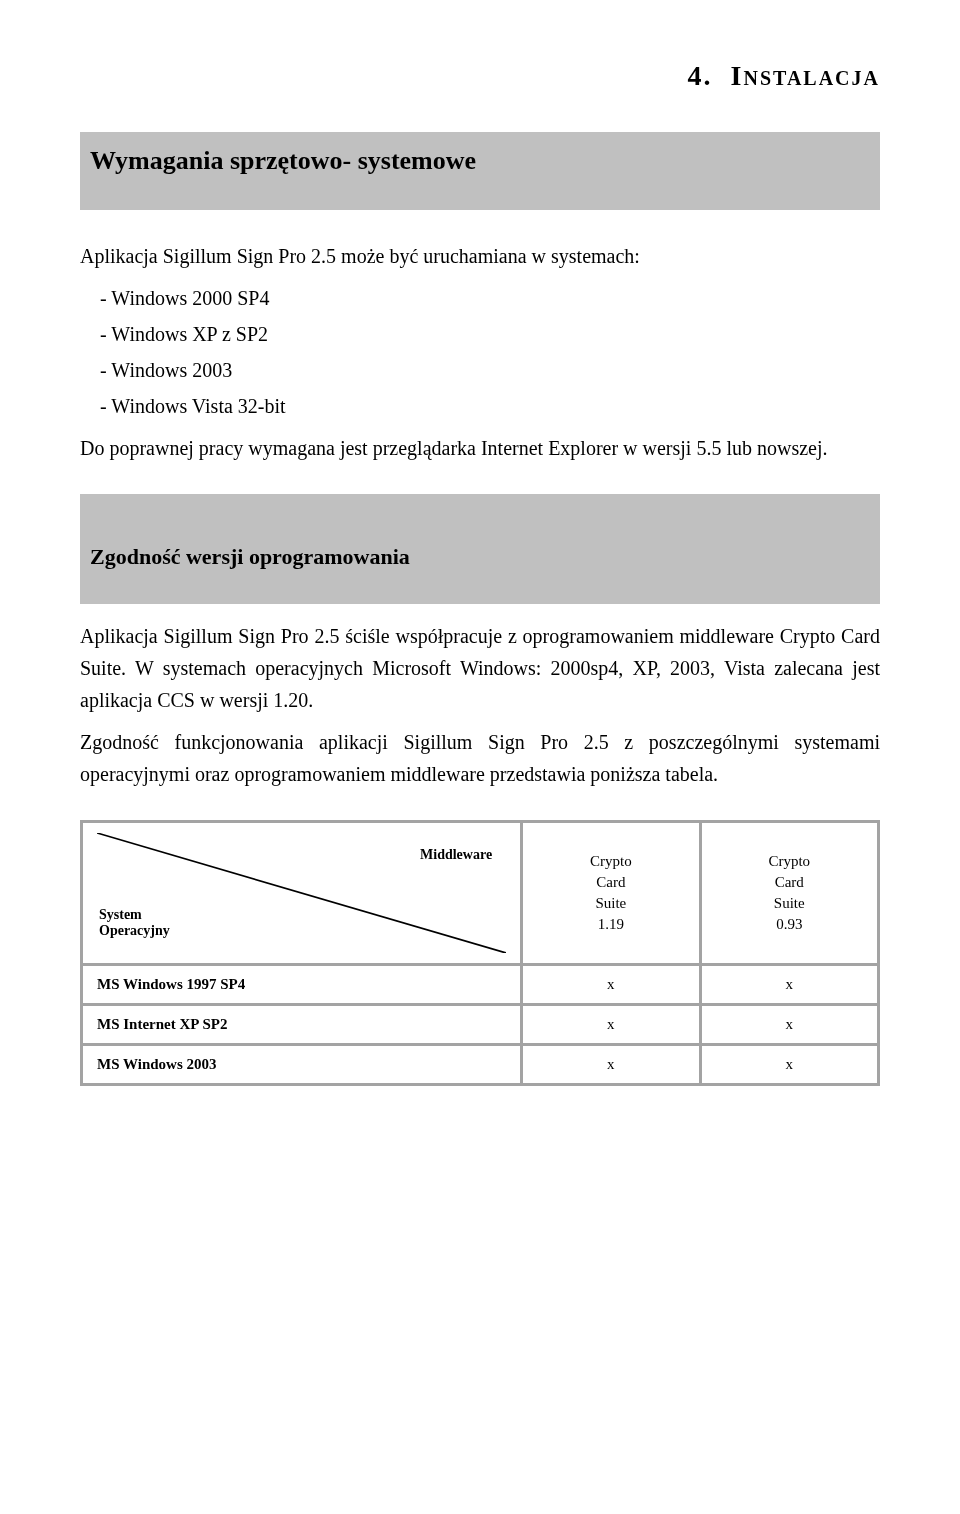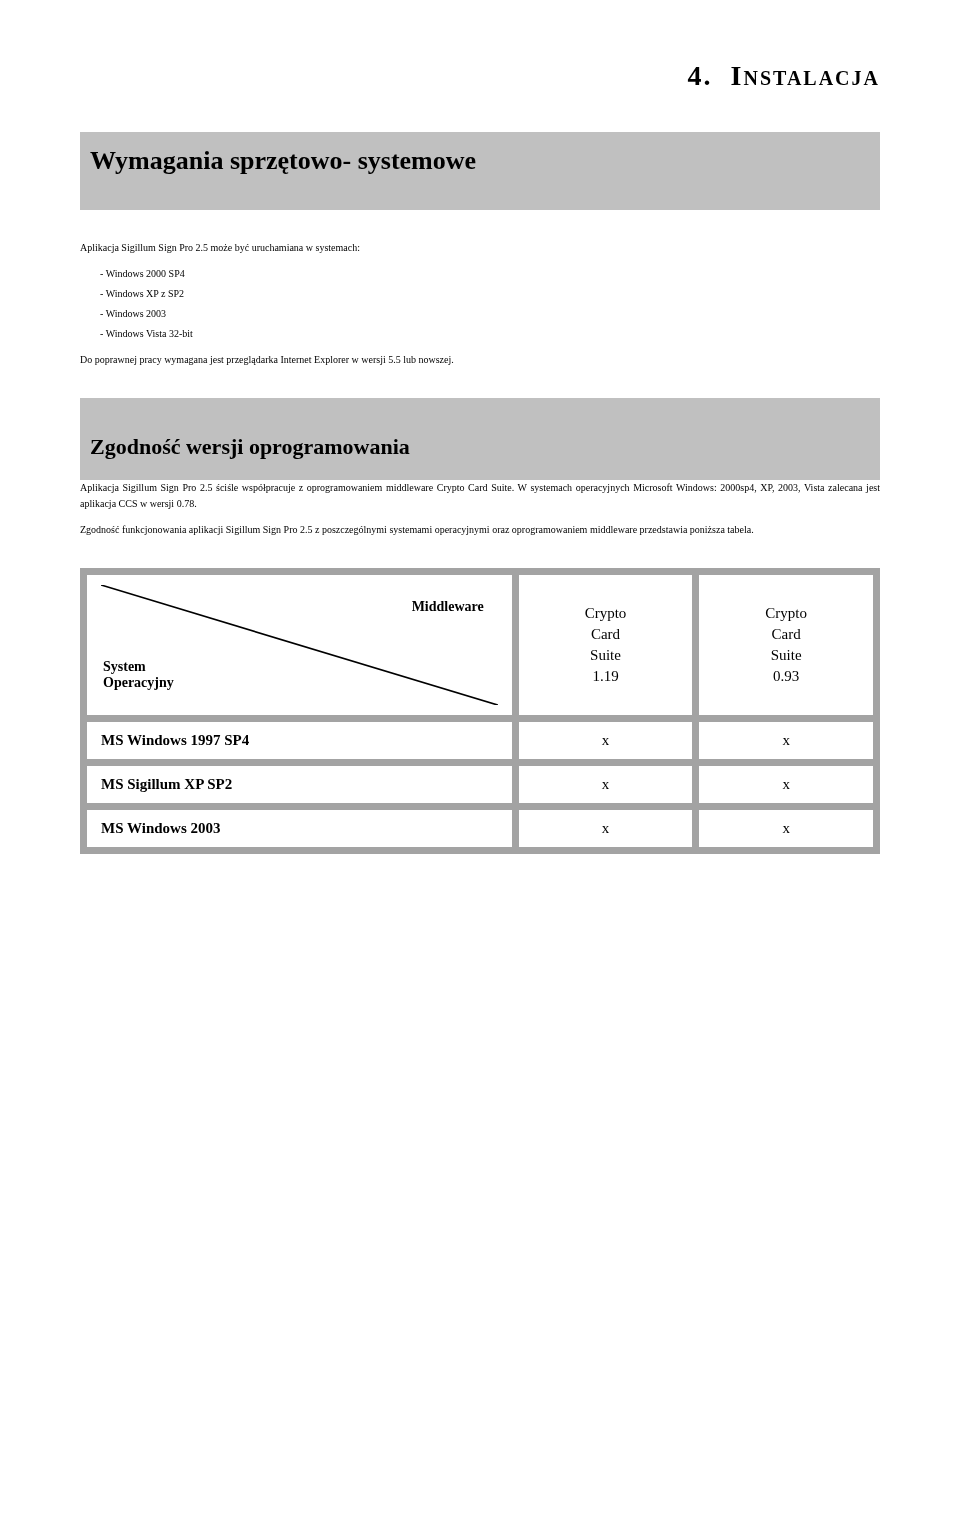--- a/index.html
+++ b/index.html
@@ -37,47 +37,48 @@
       padding: 8px 0;
     }
 
     .section-heading-bar {
       background-color: #c0c0c0;
       padding: 6px 10px;
       margin-bottom: 30px;
     }
 
     p {
-      font-size: 10px;
+      font-size: 20px;
       line-height: 1.6;
       margin-bottom: 10px;
       text-align: justify;
     }
 
     .subsection-heading {
       font-size: 22px;
       font-weight: bold;
       margin-top: 30px;
       margin-bottom: 14px;
     }
 
     .subsection-heading-bar {
       background-color: #c0c0c0;
-      padding: 6px 10px;
+      padding: 20px 10px;
+      margin-bottom: 16px;
     }
 
     .compatibility-table {
       width: 100%;
       border-collapse: collapse;
       margin-top: 30px;
       font-size: 15px;
     }
 
     .compatibility-table td, .compatibility-table th {
-      border: 7px solid #a3a3a3;
+      border: 3px solid #a3a3a3;
       padding: 10px 14px;
       text-align: center;
       vertical-align: middle;
     }
 
     .compatibility-table .os-col {
       text-align: left;
       font-weight: bold;
       font-size: 15px;
     }
@@ -159,21 +160,21 @@
   <p>- Windows 2003</p>
   <p>- Windows Vista 32-bit</p>
 </div>
 
 <p>Do poprawnej pracy wymagana jest przeglądarka Internet Explorer w wersji 5.5 lub nowszej.</p>
 
 <div class="subsection-heading-bar" style="margin-top:30px;">
   <div class="subsection-heading">Zgodność wersji oprogramowania</div>
 </div>
 
-<p>Aplikacja Sigillum Sign Pro 2.5 ściśle współpracuje z oprogramowaniem middleware Crypto Card Suite. W systemach operacyjnych Microsoft Windows: 2000sp4, XP, 2003, Vista zalecana jest aplikacja CCS w wersji 0.78.</p>
+<p>Aplikacja Sigillum Sign Pro 2.5 ściśle współpracuje z oprogramowaniem middleware Crypto Card Suite. W systemach operacyjnych Microsoft Windows: 2000sp4, XP, 2003, Vista zalecana jest aplikacja CCS w wersji 1.20.</p>
 <p>Zgodność funkcjonowania aplikacji Sigillum Sign Pro 2.5 z poszczególnymi systemami operacyjnymi oraz oprogramowaniem middleware przedstawia poniższa tabela.</p>
 
 <table class="compatibility-table">
   <thead>
     <tr>
 
       <td class="header-cell-diagonal">
         <div class="diagonal-container">
           <svg class="diagonal-line" viewBox="0 0 200 120" preserveAspectRatio="none">
             <line x1="0" y1="0" x2="200" y2="120" stroke="#000" stroke-width="1.5"></line>
@@ -201,21 +202,21 @@
       </td>
     </tr>
   </thead>
   <tbody id="table-body">
   <tr>
         <td class="os-col">MS Windows 1997 SP4</td>
         <td>x</td>
         <td>x</td>
       </tr>
       <tr>
-        <td class="os-col">MS Sigillum XP SP2</td>
+        <td class="os-col">MS Internet XP SP2</td>
         <td>x</td>
         <td>x</td>
       </tr>
       <tr>
         <td class="os-col">MS Windows 2003</td>
         <td>x</td>
         <td>x</td>
       </tr>
     </tbody>
 </table>

